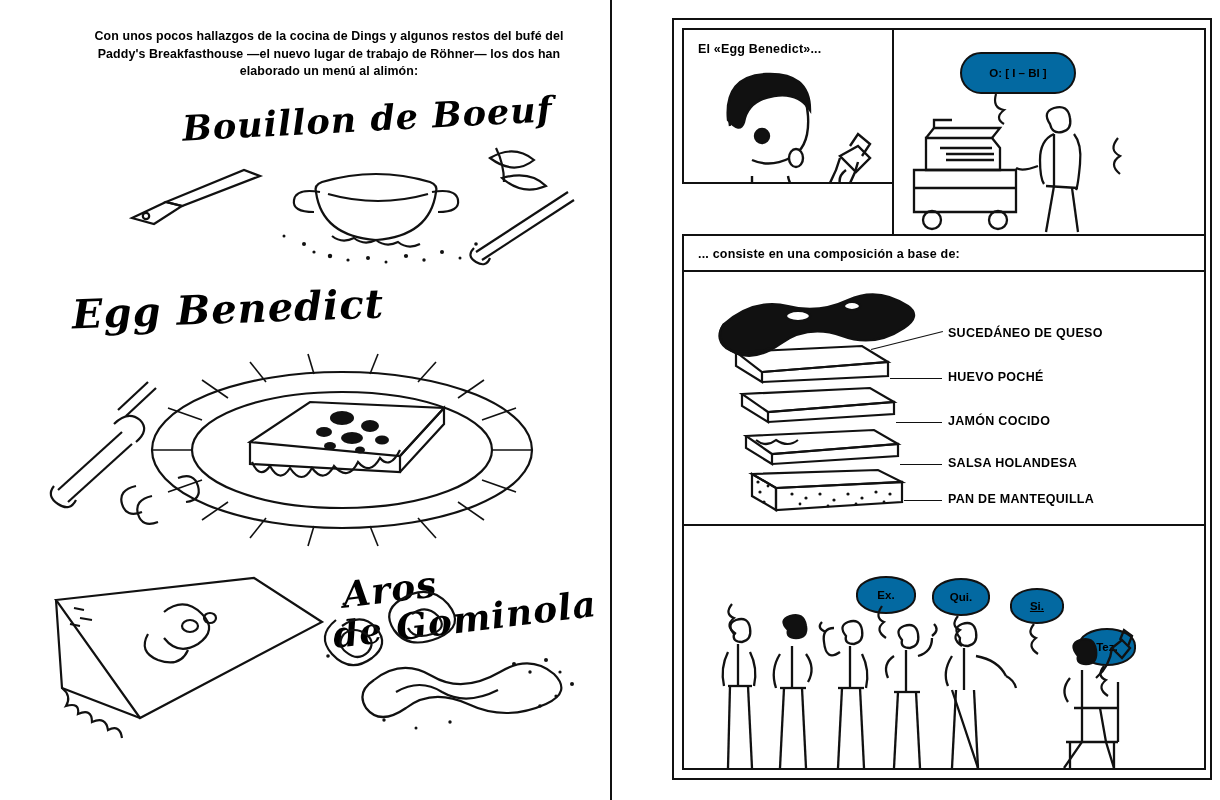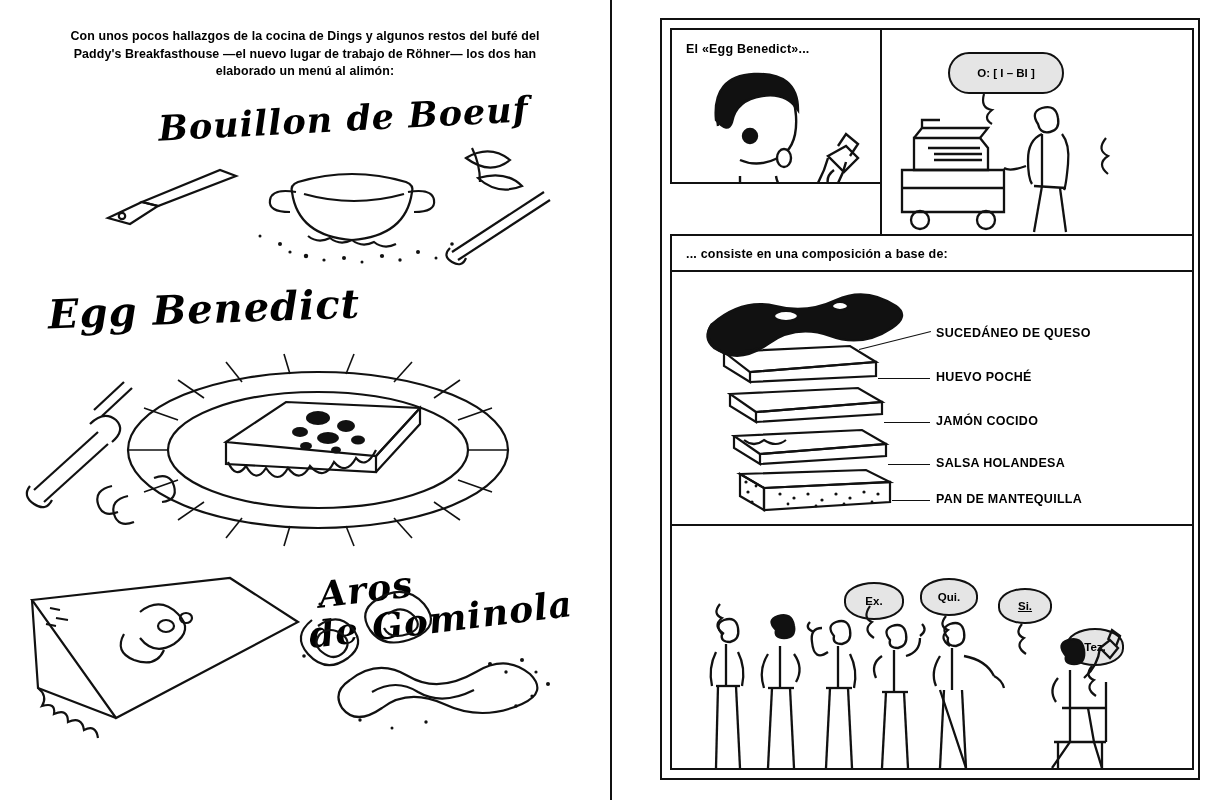--- a/index.html
+++ b/index.html
@@ -19,20 +19,21 @@
     position: absolute;
     inset: 0;
     display: flex;
   }
   
   .left-page {
     width: 612px;
     height: 800px;
     position: relative;
     box-sizing: border-box;
+    margin-left: 24px;
   }
   .spine {
     position: absolute;
     left: 610px;
     top: 0;
     width: 2px;
     height: 800px;
     background: #111;
   }
   .intro {
@@ -98,21 +99,21 @@
     font-size: 12.5px;
     font-weight: bold;
     letter-spacing: .2px;
   }
   #cap-1 { left: 14px; top: 12px; }
   #cap-3 { left: 14px; top: 11px; }
 
   .bubble {
     position: absolute;
     border: 2px solid #111;
-    background: #e5e5e5;
+    background: #0369a1;
     border-radius: 50% / 46%;
     display: flex;
     align-items: center;
     justify-content: center;
     text-align: center;
     font-size: 11.5px;
     font-weight: bold;
     line-height: 1.25;
     padding: 1px 8px;
     box-sizing: border-box;
@@ -429,21 +430,21 @@
         <div class="ingredient-label" style="left:264px; top:220px;">PAN DE MANTEQUILLA</div>
       </div>
 
       <div class="panel" id="panel-5">
         <svg style="position:absolute; left:40px; top:76px;" width="40" height="34">
           <g fill="none" stroke="#111" stroke-width="2.2">
               <path d="M8 2 q-8 10 2 14 q-10 8 2 16"></path>
             </g>
         </svg>
 
-        <div class="bubble" style="left:172px; top:56px; width:60px; height:38px;">Ex.</div>
+        <div class="bubble" style="left:172px; top:50px; width:60px; height:38px;">Ex.</div>
         <svg style="position:absolute; left:190px; top:78px;" width="40" height="36">
           <g fill="none" stroke="#111" stroke-width="2.2">
               <path d="M8 2 q-8 12 2 16 q-10 8 2 16"></path>
             </g>
         </svg>
 
         <div class="bubble" style="left:248px; top:52px; width:58px; height:38px;">Qui.</div>
         <svg style="position:absolute; left:266px; top:88px;" width="40" height="34">
           <g fill="none" stroke="#111" stroke-width="2.2">
               <path d="M8 2 q-8 10 2 14 q-10 8 2 16"></path>

